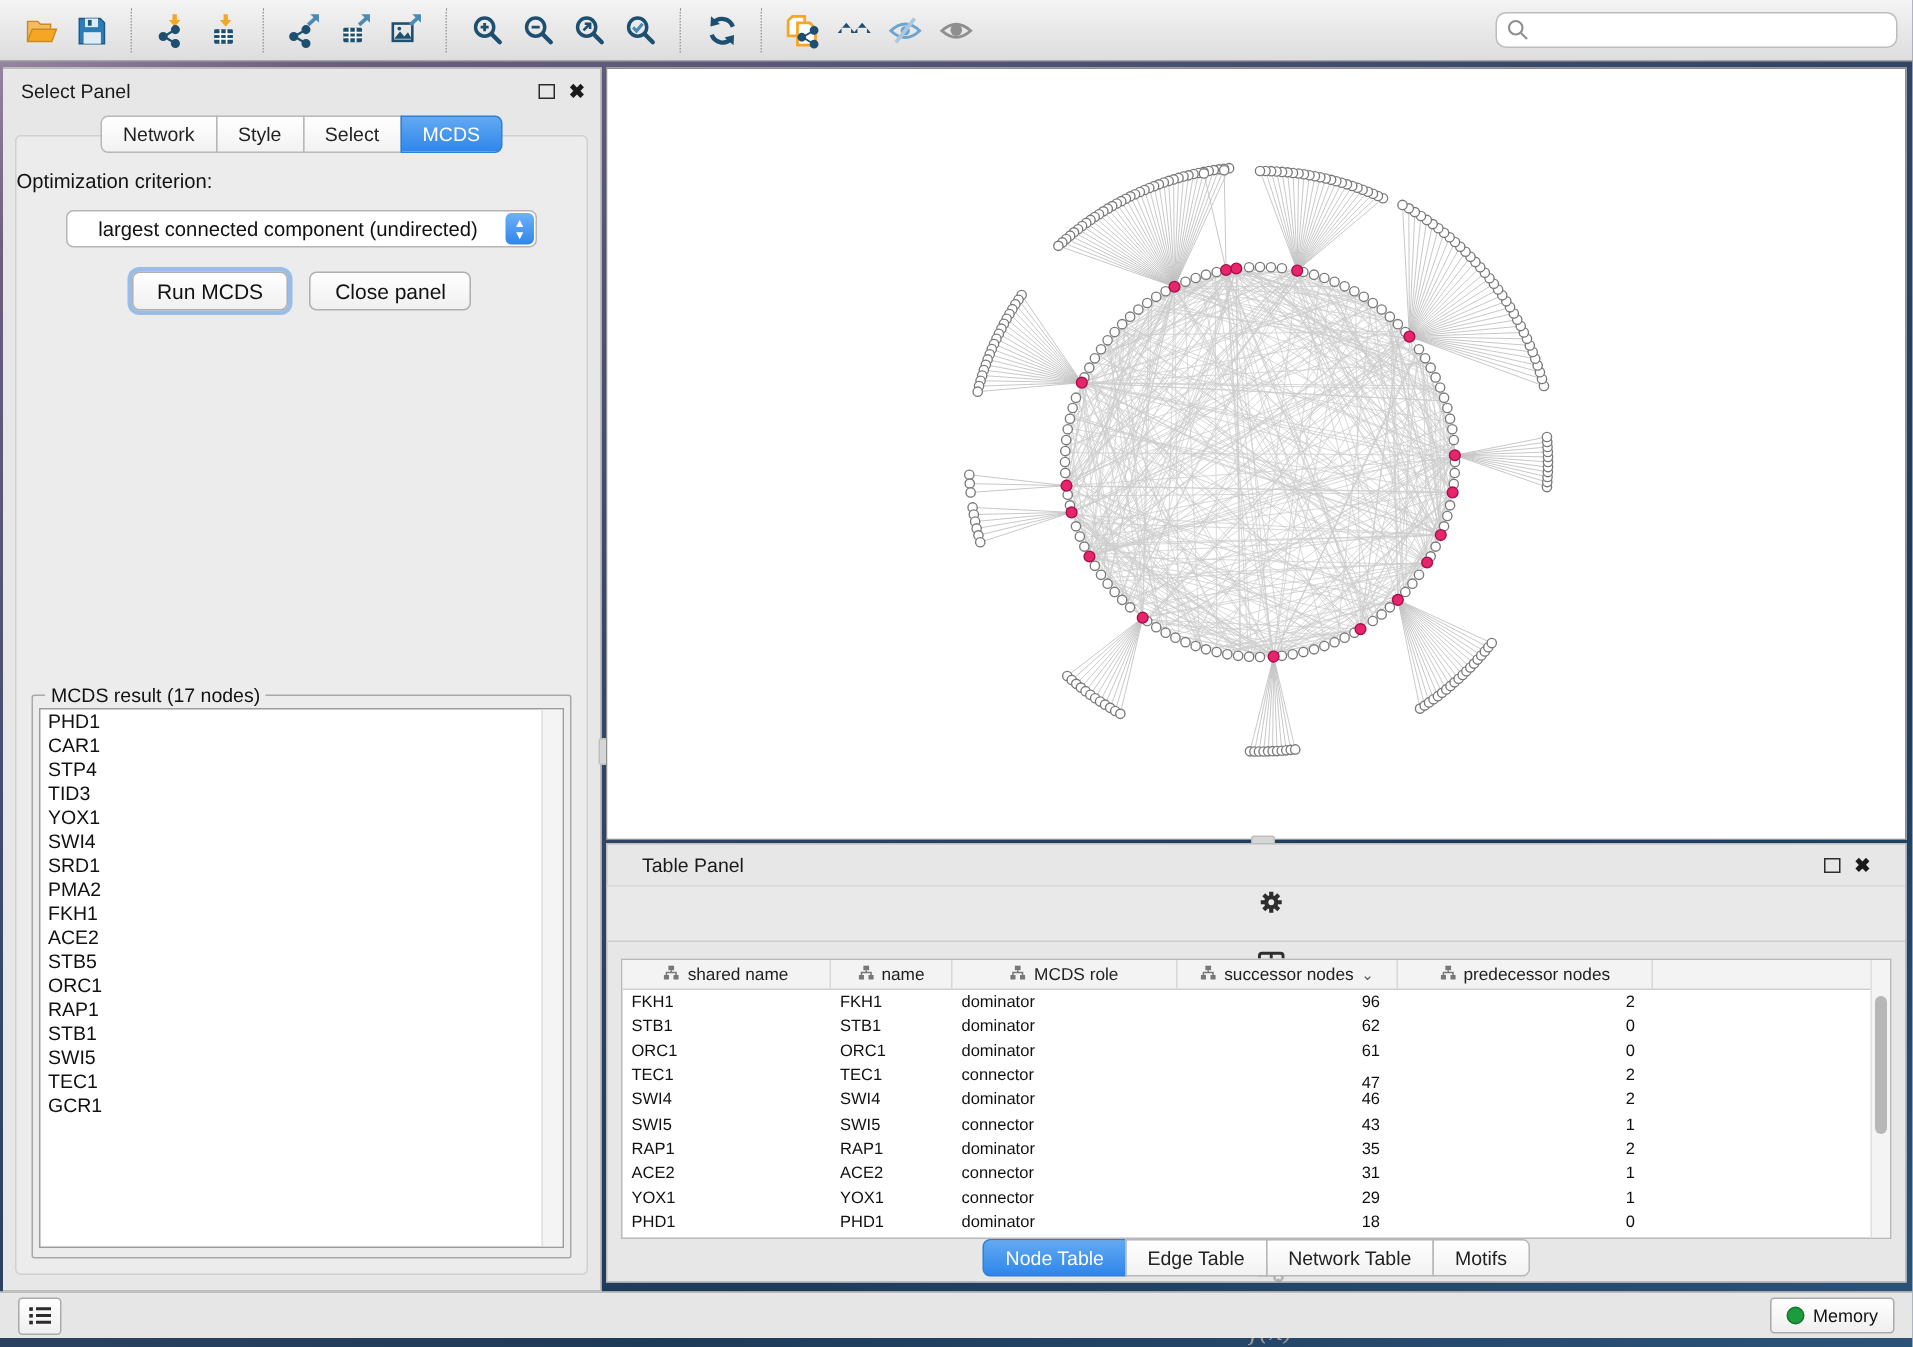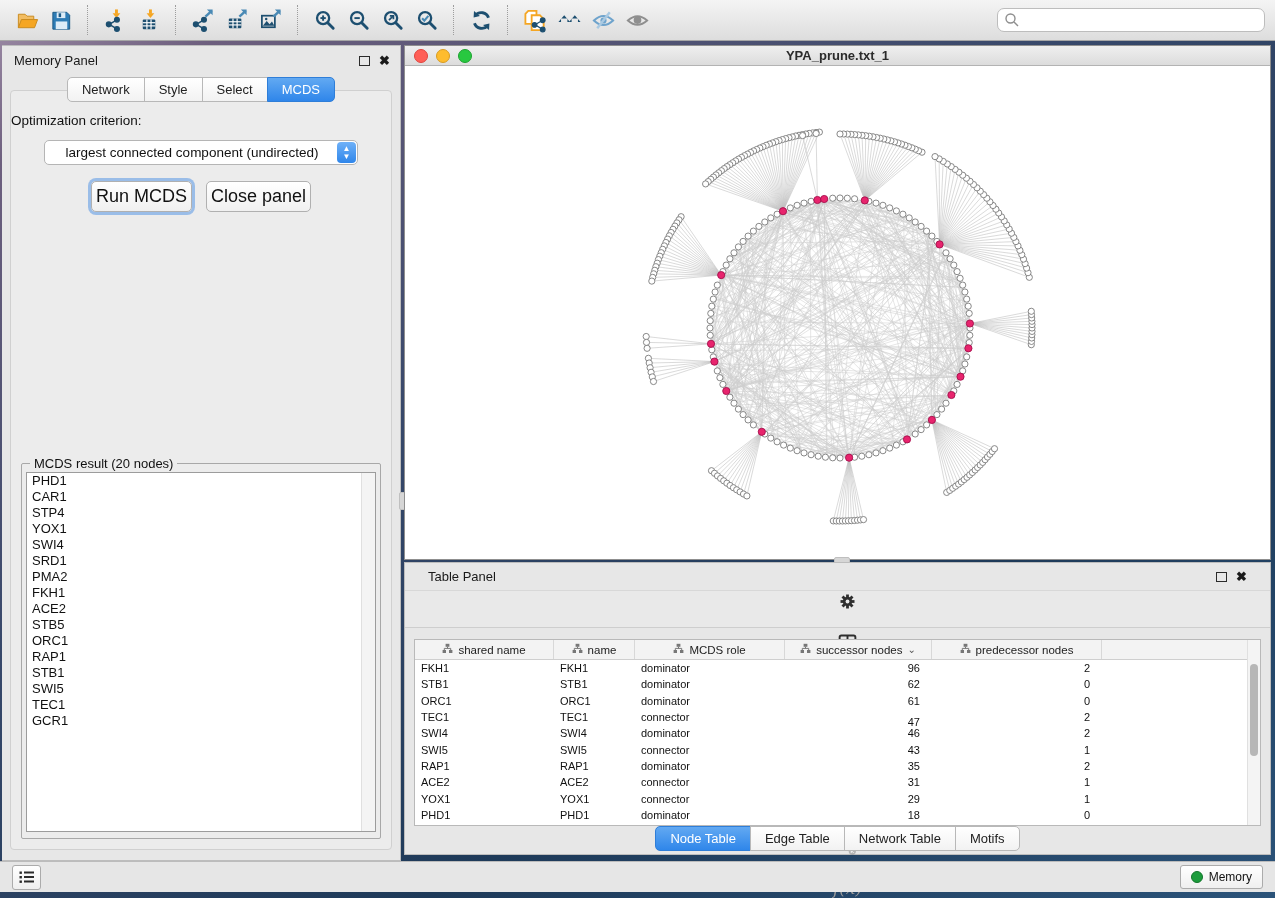--- a/index.html
+++ b/index.html
@@ -38,22 +38,22 @@
   .cp-content{position:absolute;left:8px;right:8px;top:44px;bottom:10px;background:#ececec;
     border:1px solid #d0d0d0;border-radius:4px;}
   .opt-label{text-align:left;font-size:13.5px;color:#111;margin-top:22px;}
   .dropdown{margin:12px auto 0 auto;width:312px;height:23px;background:#fff;border:1px solid #b5b5b5;
     border-radius:5px;display:flex;align-items:center;position:relative;cursor:default;}
   .dropdown-value{flex:1;text-align:center;font-size:13.5px;color:#111;padding-right:18px;}
   .dropdown-stepper{position:absolute;right:1px;top:1px;bottom:1px;width:19px;border-radius:4px;
     background:linear-gradient(#6fb1f8,#2f86ea);display:flex;flex-direction:column;align-items:center;justify-content:center;gap:1px;}
   .dropdown-stepper span{color:#fff;font-size:8px;line-height:7px;}
   .btn-row{display:flex;justify-content:center;gap:14px;margin-top:16px;}
-  .push-btn{font-size:18px;color:#111;background:linear-gradient(#ffffff,#f0f0f0);border:1px solid #b0b0b0;
-    border-radius:5px;padding:4px 4px;cursor:default;}
+  .push-btn{font-size:14px;color:#111;background:linear-gradient(#ffffff,#f0f0f0);border:1px solid #b0b0b0;
+    border-radius:5px;padding:4px 16px;cursor:default;}
   .push-btn.focused{box-shadow:0 0 0 3px rgba(110,165,230,.65);}
   .groupbox{position:absolute;left:10px;right:10px;top:372px;bottom:10px;border:1px solid #a8a8a8;border-radius:2px;}
   .groupbox-legend{position:absolute;top:-8px;left:8px;background:#ececec;padding:0 4px;font-size:13px;color:#111;}
   .mcds-list{position:absolute;left:4px;right:4px;top:8px;bottom:6px;background:#fff;border:1px solid #9c9c9c;overflow:hidden;}
   .mcds-item{font-size:13px;color:#111;line-height:16px;padding-left:5px;cursor:default;}
   .mcds-scroll{position:absolute;right:0;top:0;bottom:0;width:13px;background:#f4f4f4;border-left:1px solid #e0e0e0;}
   
   .netpanel{position:absolute;left:404px;top:4px;width:867px;height:515px;background:#fff;
     border:1px solid #8f8f8f;box-sizing:border-box;display:flex;flex-direction:column;}
   .net-titlebar{height:19px;flex:0 0 19px;background:linear-gradient(#efefef,#dcdcdc);border-bottom:1px solid #b3b3b3;
@@ -279,21 +279,21 @@
           </svg>
       </span>
       <input class="search-input" placeholder="" style="">
     </div>
   </div>
 
   <div class="main">
 
     <div class="control">
       <div class="cp-header">
-        <span class="cp-title">Memory Panel</span>
+        <span class="cp-title">Select Panel</span>
         <span class="panel-ctrls">
           <span class="float-ico"></span>
           <span class="close-ico">✖</span>
         </span>
       </div>
       <div class="cp-tabs" id="cp-tabs">
           <span class="seg-tab">Network</span>
           <span class="seg-tab">Style</span>
           <span class="seg-tab">Select</span>
           <span class="seg-tab active">MCDS</span>
@@ -305,26 +305,27 @@
           <span class="dropdown-stepper">
               <span>▲</span>
               <span>▼</span>
             </span>
         </div>
         <div class="btn-row">
           <button class="push-btn focused">Run MCDS</button>
           <button class="push-btn">Close panel</button>
         </div>
         <div class="groupbox">
-          <span class="groupbox-legend">MCDS result (20 nodes)</span>
+          <span class="groupbox-legend">MCDS result (17 nodes)</span>
           <div class="mcds-list" id="mcds-list">
             <div class="mcds-scroll"></div>
           <div class="mcds-item">PHD1</div>
               <div class="mcds-item">CAR1</div>
               <div class="mcds-item">STP4</div>
+              <div class="mcds-item">TID3</div>
               <div class="mcds-item">YOX1</div>
               <div class="mcds-item">SWI4</div>
               <div class="mcds-item">SRD1</div>
               <div class="mcds-item">PMA2</div>
               <div class="mcds-item">FKH1</div>
               <div class="mcds-item">ACE2</div>
               <div class="mcds-item">STB5</div>
               <div class="mcds-item">ORC1</div>
               <div class="mcds-item">RAP1</div>
               <div class="mcds-item">STB1</div>
@@ -332,28 +333,20 @@
               <div class="mcds-item">TEC1</div>
               <div class="mcds-item">GCR1</div>
             </div>
         </div>
       </div>
     </div>
 
     <div class="vsplit-grip"></div>
 
     <div class="netpanel">
-      <div class="net-titlebar">
-        <span class="net-title">YPA_prune.txt_1</span>
-        <span class="traffic">
-          <span class="light red"></span>
-          <span class="light yellow"></span>
-          <span class="light green"></span>
-        </span>
-      </div>
       <div class="net-canvas" id="net-canvas">
           <svg width="865" height="494" viewBox="0 0 865 494">
     <g stroke="#9a9a9a" stroke-width="0.5" opacity="0.5">
               <line x1="378.0" y1="145.2" x2="307.3" y2="286.3"></line>
               <line x1="378.0" y1="145.2" x2="333.9" y2="343.7"></line>
               <line x1="378.0" y1="145.2" x2="325.3" y2="331.8"></line>
               <line x1="378.0" y1="145.2" x2="511.9" y2="366.8"></line>
               <line x1="378.0" y1="145.2" x2="308.7" y2="292.8"></line>
               <line x1="378.0" y1="145.2" x2="548.9" y2="199.4"></line>
               <line x1="378.0" y1="145.2" x2="307.4" y2="286.8"></line>

